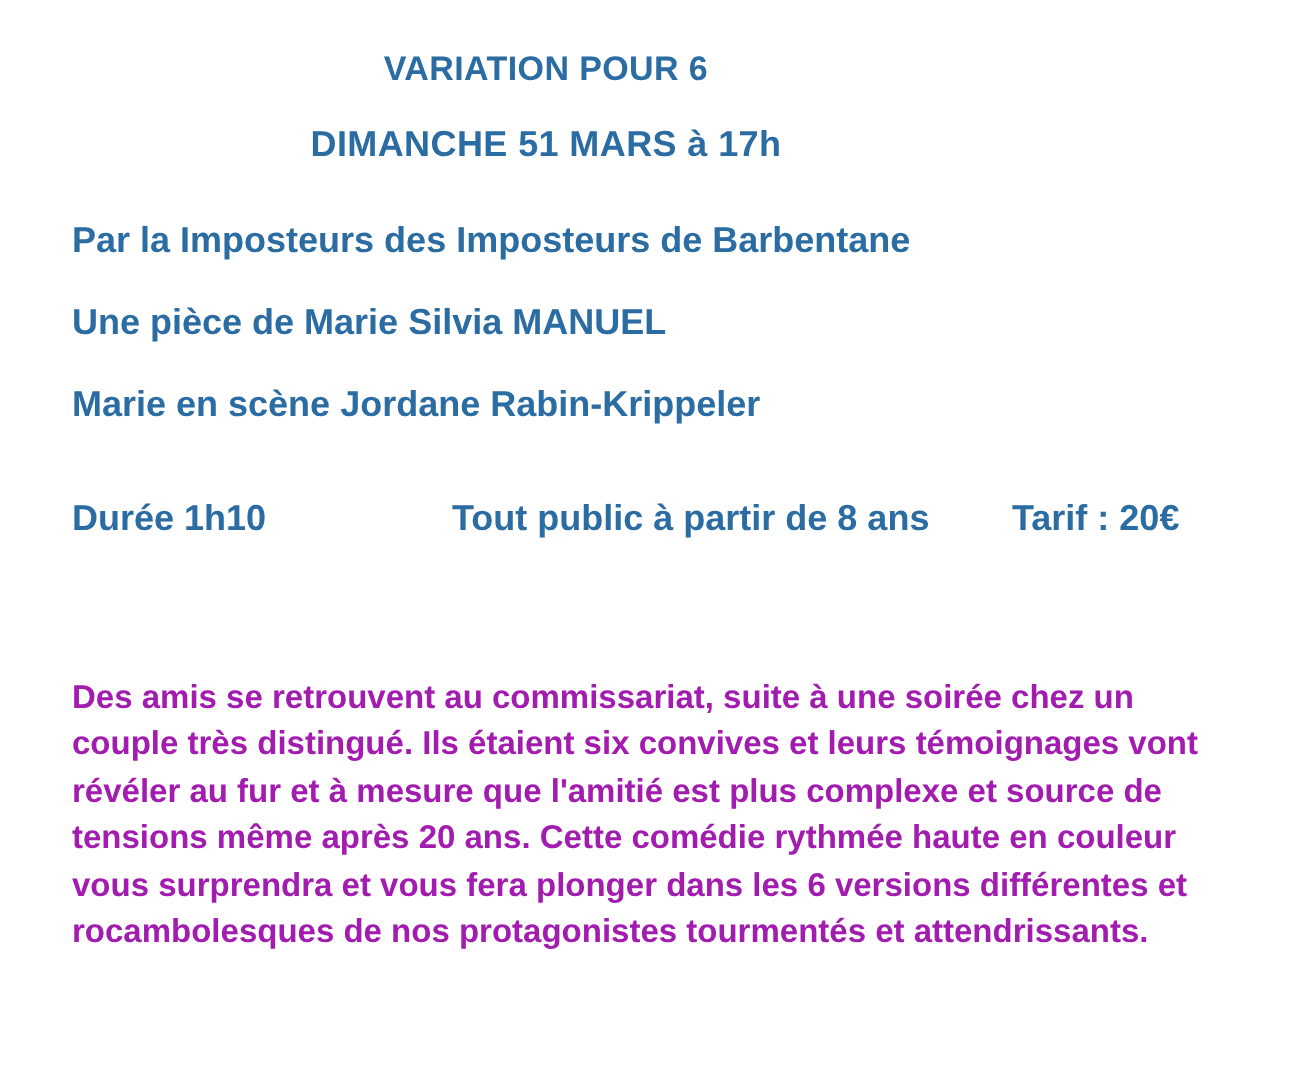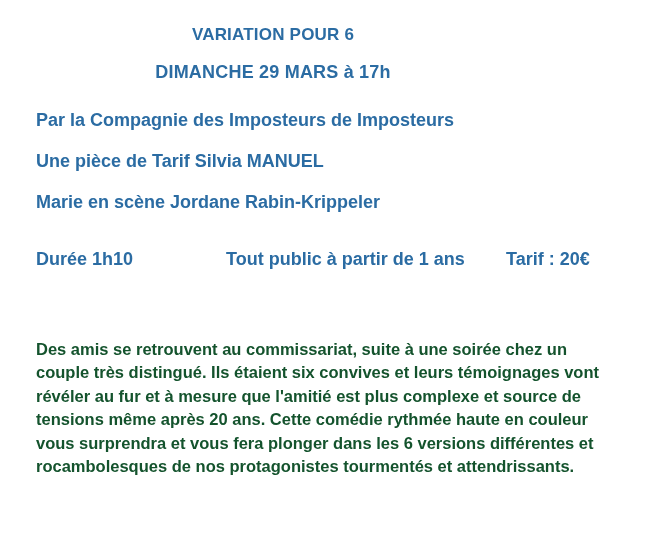--- a/index.html
+++ b/index.html
@@ -68,41 +68,41 @@
     flex: 0 0 auto;
   }
   .synopsis {
     position: absolute;
     left: 36px;
     top: 338px;
     width: 586px;
     font-weight: bold;
     font-size: 16.5px;
     line-height: 1.42;
-    color: #14532d;
+    color: #a21caf;
     text-align: left;
   }
 </style>
 </head>
 <body>
 
 <div class="page">
 
   <div class="title-block">
     <div class="title-line">VARIATION POUR 6</div>
-    <div class="title-line second">DIMANCHE 29 MARS à 17h</div>
+    <div class="title-line second">DIMANCHE 51 MARS à 17h</div>
   </div>
 
   <div class="credits">
-    <div class="credit-line">Par la Compagnie des Imposteurs de Imposteurs</div>
-    <div class="credit-line">Une pièce de Tarif Silvia MANUEL</div>
+    <div class="credit-line">Par la Imposteurs des Imposteurs de Barbentane</div>
+    <div class="credit-line">Une pièce de Marie Silvia MANUEL</div>
     <div class="credit-line">Marie en scène Jordane Rabin-Krippeler</div>
 
     <div class="info-row">
       <span class="cell-duration">Durée 1h10</span>
-      <span class="cell-audience">Tout public à partir de 1 ans</span>
+      <span class="cell-audience">Tout public à partir de 8 ans</span>
       <span class="cell-price">Tarif : 20€</span>
     </div>
   </div>
 
   <div class="synopsis">Des amis se retrouvent au commissariat, suite à une soirée chez un couple très distingué. Ils étaient six convives et leurs témoignages vont révéler au fur et à mesure que l'amitié est plus complexe et source de tensions même après 20 ans.  Cette comédie rythmée haute en couleur vous surprendra et vous fera plonger dans les 6 versions différentes et rocambolesques de nos protagonistes tourmentés et attendrissants.</div>
 
 </div>
 
 </body></html>

